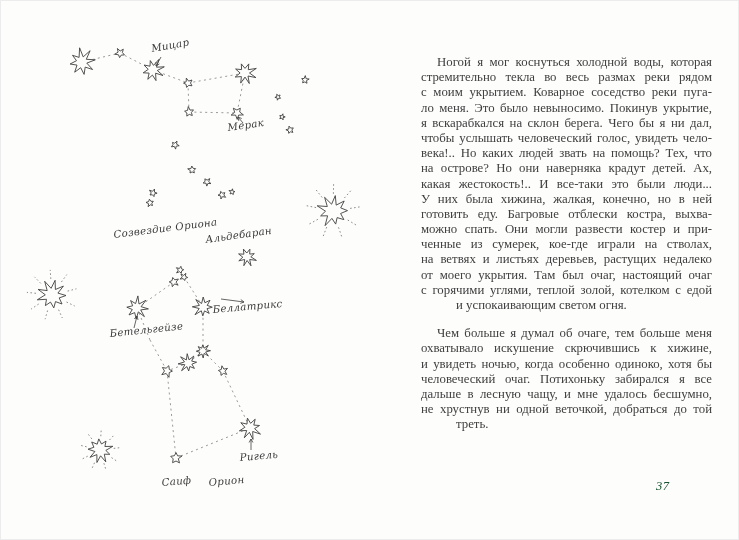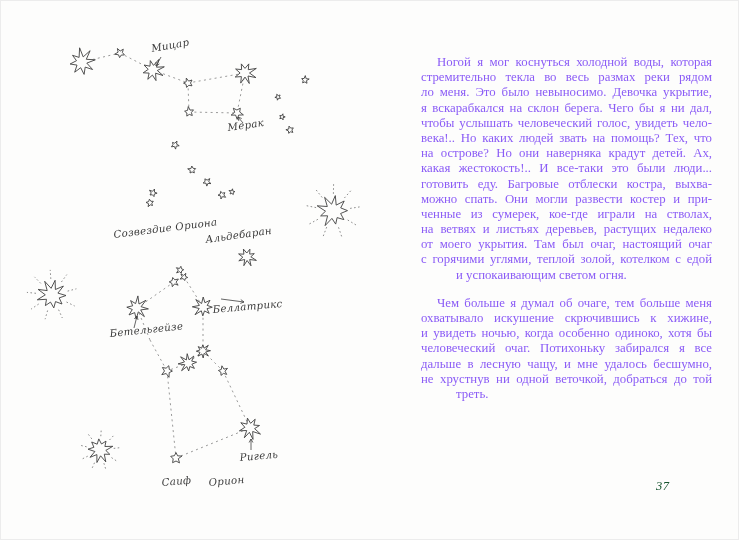--- a/index.html
+++ b/index.html
@@ -9,21 +9,21 @@
     background:#fdfdfc;
     box-shadow:inset 0 0 0 1px #ececec;
     overflow:hidden;
     font-family:"Liberation Serif","DejaVu Serif",serif;
   }
   .page{position:absolute;top:0;height:540px;}
   .page.left{left:0;width:420px;}
   .page.right{left:420px;width:319px;}
   .textblock{
     position:absolute;left:1px;top:55px;width:291px;
-    font-size:12.8px;line-height:15.2px;color:#8b5cf6;
+    font-size:12.8px;line-height:15.2px;color:#404040;
   }
   .para{margin:0;}
   .para.space-before{margin-top:13px;}
   .line{
     height:15.2px;white-space:nowrap;
     text-align:justify;text-align-last:justify;
   }
   .line.last{text-align-last:left;white-space:normal;margin-left:35px;}
   .line.indent{text-indent:16px;}
   .pagenum{
@@ -159,26 +159,28 @@
         </g>
         <text x="162" y="486" class="hand" transform="rotate(-5 162 486)">Саиф</text>
         <text x="209" y="486" class="hand" transform="rotate(-5 209 486)">Орион</text>
       </svg>
   </div>
   <div class="page right">
     <div class="textblock" id="textblock">
         <div class="para">
           <div class="line indent">Ногой я мог коснуться холодной воды, которая</div>
           <div class="line">стремительно текла во весь размах реки рядом</div>
-          <div class="line">ло меня. Это было невыносимо. Девочка укрытие,</div>
+          <div class="line">с моим укрытием. Коварное соседство реки пуга-</div>
+          <div class="line">ло меня. Это было невыносимо. Покинув укрытие,</div>
           <div class="line">я вскарабкался на склон берега. Чего бы я ни дал,</div>
           <div class="line">чтобы услышать человеческий голос, увидеть чело-</div>
           <div class="line">века!.. Но каких людей звать на помощь? Тех, что</div>
           <div class="line">на острове? Но они наверняка крадут детей. Ах,</div>
           <div class="line">какая жестокость!.. И все-таки это были люди...</div>
+          <div class="line">У них была хижина, жалкая, конечно, но в ней</div>
           <div class="line">готовить еду. Багровые отблески костра, выхва-</div>
           <div class="line">можно спать. Они могли развести костер и при-</div>
           <div class="line">ченные из сумерек, кое-где играли на стволах,</div>
           <div class="line">на ветвях и листьях деревьев, растущих недалеко</div>
           <div class="line">от моего укрытия. Там был очаг, настоящий очаг</div>
           <div class="line">с горячими углями, теплой золой, котелком с едой</div>
           <div class="line last">и успокаивающим светом огня.</div>
         </div>
         <div class="para space-before">
           <div class="line indent">Чем больше я думал об очаге, тем больше меня</div>

